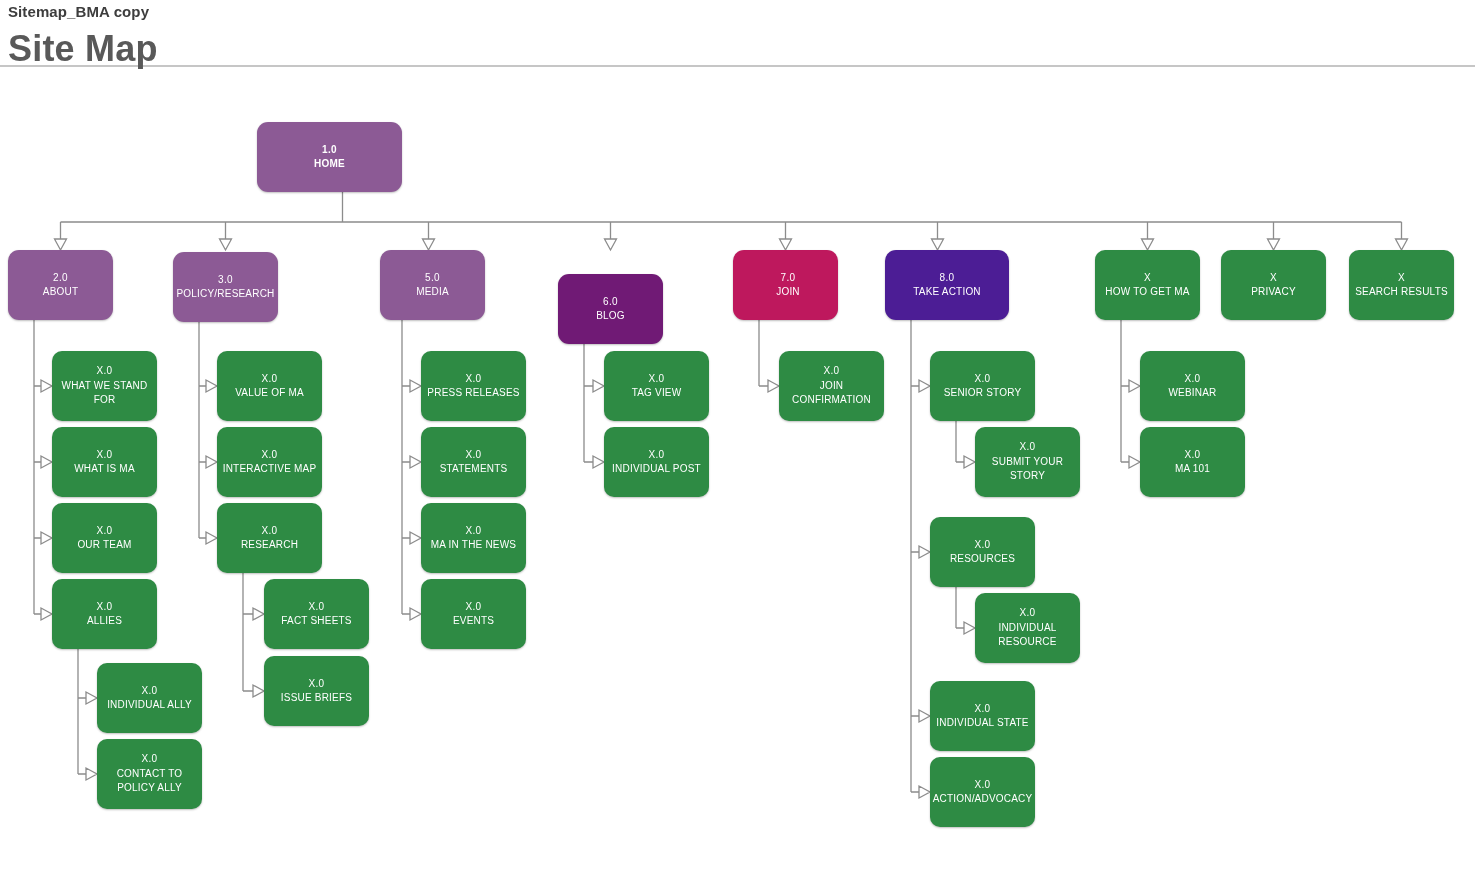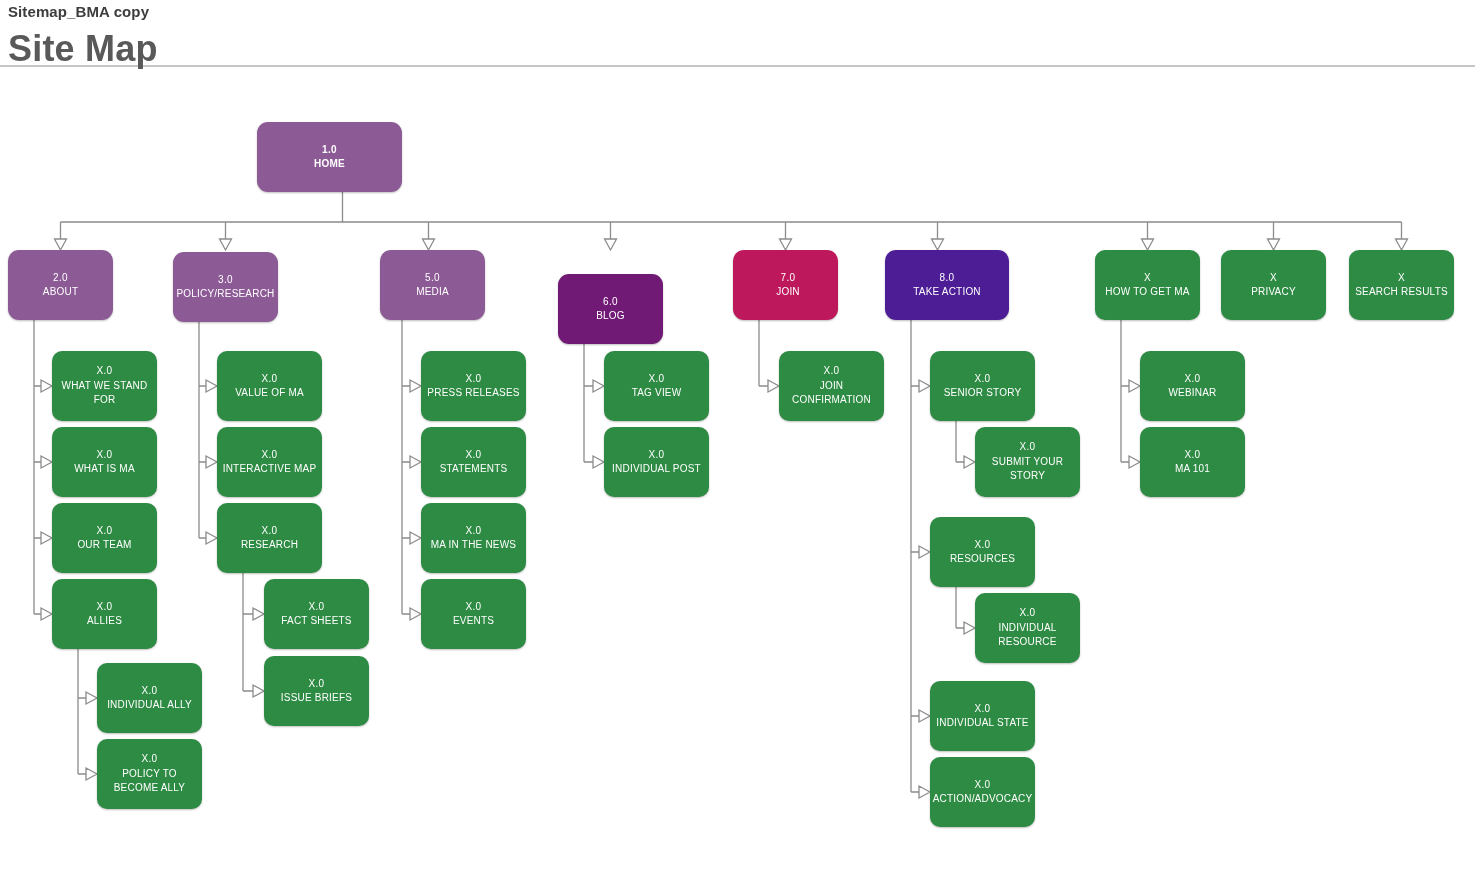--- a/index.html
+++ b/index.html
@@ -59,21 +59,21 @@
       <div class="node green" style="left: 52px; top: 579px; width: 105px; height: 70px; background: rgb(46, 139, 68); color: rgb(255, 255, 255);">
         <div class="num">X.0</div>
         <div class="lbl">ALLIES</div>
       </div>
       <div class="node green" style="left: 97px; top: 663px; width: 105px; height: 70px; background: rgb(46, 139, 68); color: rgb(255, 255, 255);">
         <div class="num">X.0</div>
         <div class="lbl">INDIVIDUAL ALLY</div>
       </div>
       <div class="node green" style="left: 97px; top: 739px; width: 105px; height: 70px; background: rgb(46, 139, 68); color: rgb(255, 255, 255);">
         <div class="num">X.0</div>
-        <div class="lbl">POLICY TO BECOME ALLY</div>
+        <div class="lbl">CONTACT TO POLICY ALLY</div>
       </div>
       <div class="node purple" style="left: 173px; top: 252px; width: 105px; height: 70px; background: rgb(140, 90, 149); color: rgb(255, 255, 255);">
         <div class="num">3.0</div>
         <div class="lbl">POLICY/RESEARCH</div>
       </div>
       <div class="node green" style="left: 217px; top: 351px; width: 105px; height: 70px; background: rgb(46, 139, 68); color: rgb(255, 255, 255);">
         <div class="num">X.0</div>
         <div class="lbl">VALUE OF MA</div>
       </div>
       <div class="node green" style="left: 217px; top: 427px; width: 105px; height: 70px; background: rgb(46, 139, 68); color: rgb(255, 255, 255);">

